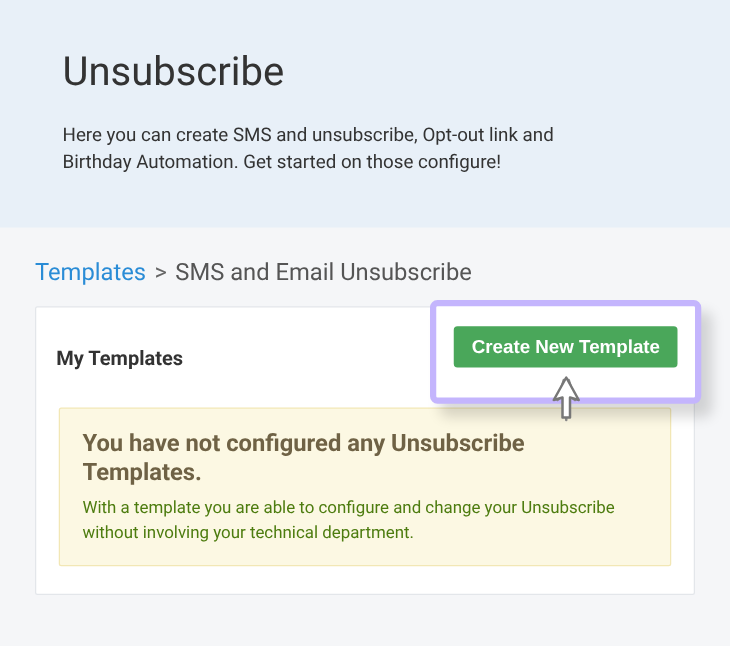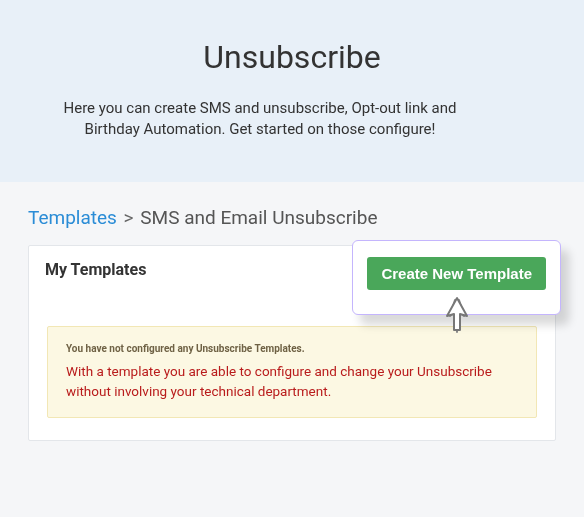--- a/index.html
+++ b/index.html
@@ -1,20 +1,19 @@
 <!DOCTYPE html>
 <html><head>
 <meta charset="utf-8">
 <style>
   * { box-sizing: border-box; margin: 0; padding: 0; }
   html, body { width: 584px; height: 517px; font-family: -apple-system, BlinkMacSystemFont, "Segoe UI", Roboto, Arial, sans-serif; background: #f5f6f8; color: #333; }
   .hero {
     background: #e8f0f8;
     padding: 38px 50px 42px 50px;
-    text-align: center;
   }
   .hero h1 {
     font-size: 32px;
     font-weight: 400;
     color: #333;
     margin-bottom: 22px;
   }
   .hero p {
     font-size: 15px;
     line-height: 1.4;
@@ -39,34 +38,34 @@
     margin: 0 2px;
   }
   .card {
     background: #fff;
     border: 1px solid #e3e6ea;
     border-radius: 2px;
     position: relative;
   }
   .card-header {
     display: flex;
-    align-items: flex-start;
+    align-items: flex-end;
     justify-content: space-between;
     padding: 14px 16px 12px 16px;
   }
   .card-header h2 {
     font-size: 16px;
     font-weight: 700;
     color: #333;
   }
   .highlight-box {
     position: absolute;
     top: -6px;
     right: -6px;
-    border: 1px solid #c4b5fd;
+    border: 5px solid #c4b5fd;
     border-radius: 6px;
     padding: 16px 14px 24px 14px;
     box-shadow: 8px 10px 10px rgba(0,0,0,0.15);
     background: #fff;
   }
   .btn-create {
     background: #4aa75a;
     color: #fff;
     font-size: 15px;
     font-weight: 600;
@@ -85,29 +84,29 @@
   .card-body {
     padding: 18px 18px 22px 18px;
   }
   .alert {
     background: #fcf8e3;
     border: 1px solid #f2e7b5;
     border-radius: 2px;
     padding: 16px 18px;
   }
   .alert-title {
-    font-size: 10px;
+    font-size: 19px;
     font-weight: 700;
     color: #6f6245;
     margin-bottom: 8px;
   }
   .alert-body {
     font-size: 13.5px;
     line-height: 1.45;
-    color: #b91c1c;
+    color: #4d7c0f;
   }
 </style>
 </head>
 <body>
 
 <div class="hero">
   <h1>Unsubscribe</h1>
   <p>Here you can create SMS and unsubscribe, Opt-out link and Birthday Automation. Get started on those configure!</p>
 </div>
 

